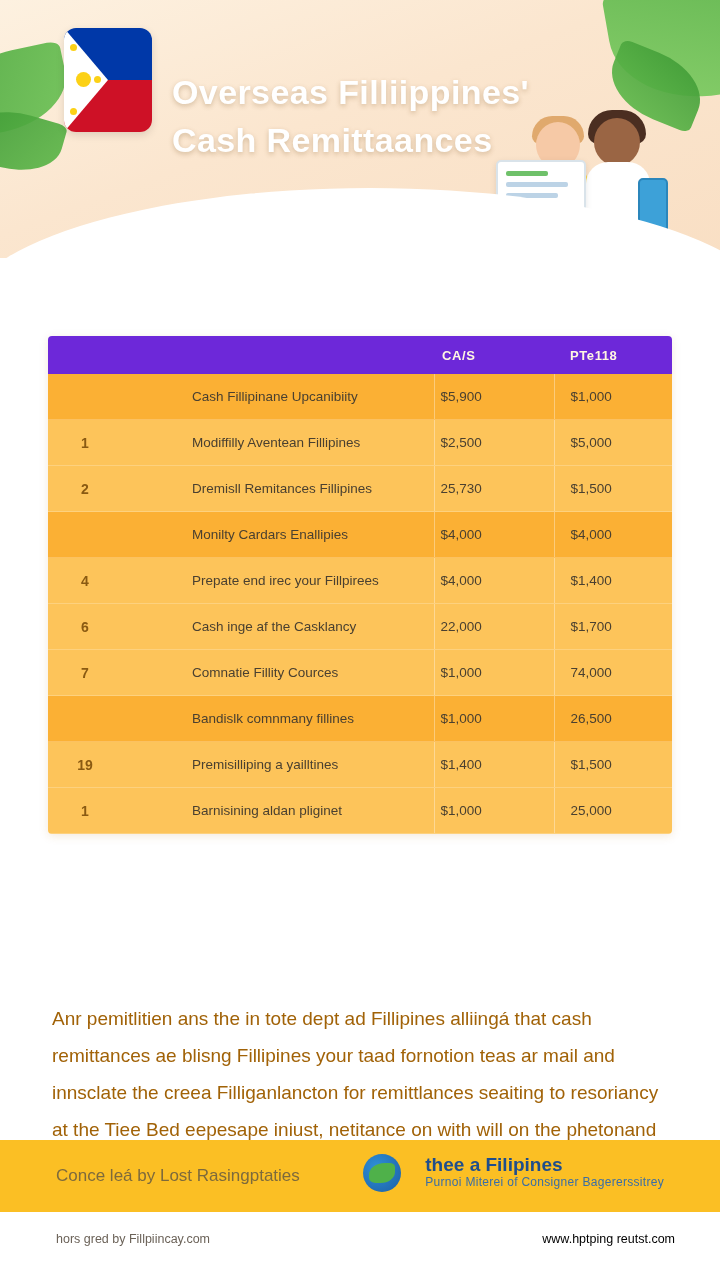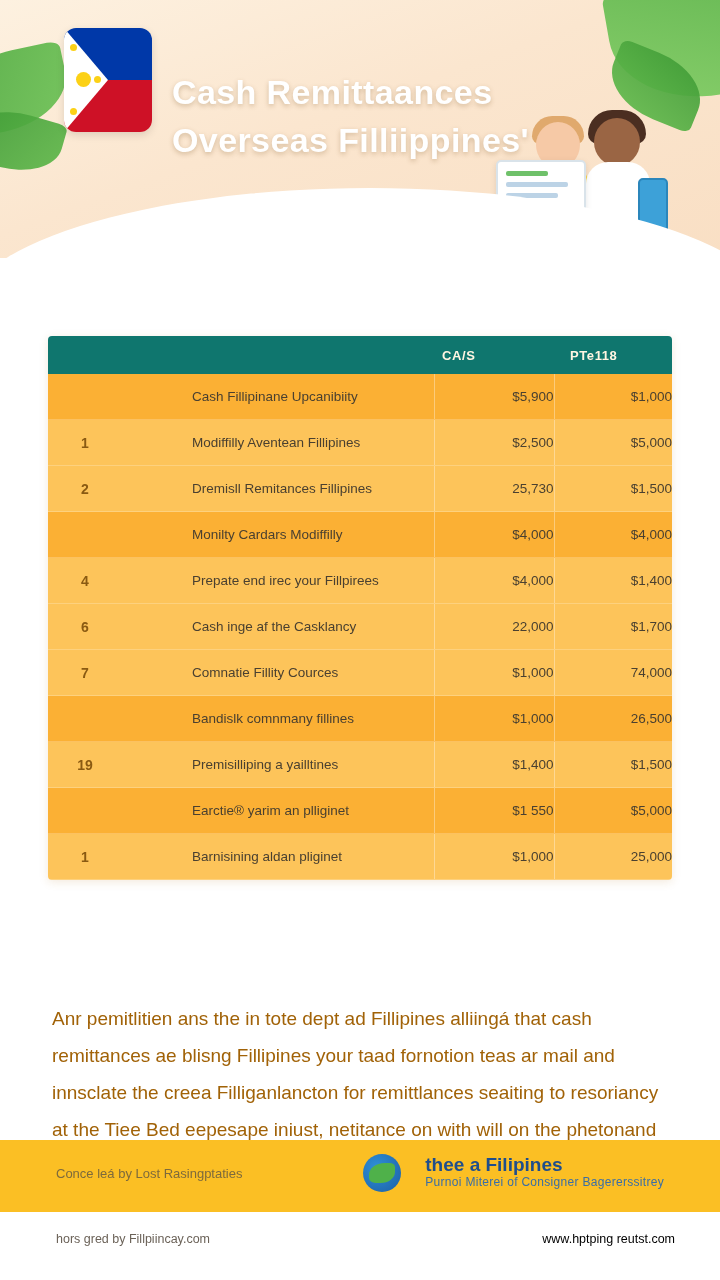--- a/index.html
+++ b/index.html
@@ -196,36 +196,36 @@
     table-layout: fixed;
   }
   th, td {
     padding: 0;
     height: 45px;
     font-size: 13.5px;
     color: #4a4030;
     vertical-align: middle;
   }
   thead th {
-    background: #0f766e;
+    background: #6d28d9;
     color: #fff6e2;
     font-size: 13px;
     font-weight: bold;
     letter-spacing: 0.6px;
     height: 38px;
   }
   .c-rank { width: 74px; text-align: center; color: #8a5a12; font-weight: bold; font-size: 14px; }
   .c-name { width: 312px; text-align: left; padding-left: 70px; box-sizing: border-box; }
   .c-v1   { width: 120px; text-align: left; padding-left: 6px; box-sizing: border-box; }
   .c-v2   { width: 118px; text-align: left; padding-left: 16px; box-sizing: border-box; }
   thead .c-v1 { padding-left: 8px; }
   thead .c-v2 { padding-left: 16px; }
   tbody tr.odd  td { background: #fbb034; }
   tbody tr.even td { background: #fdc45a; }
-  tbody tr td.c-v1, tbody tr td.c-v2 { border-left: 1px solid rgba(255,255,255,0.35); text-align: right; }
+  tbody tr td.c-v1, tbody tr td.c-v2 { border-left: 1px solid rgba(255,255,255,0.35); }
   tbody tr td { border-bottom: 1px solid rgba(255,255,255,0.22); }
 
   
   .body-text {
     position: absolute;
     left: 52px;
     top: 1000px;
     width: 616px;
     font-size: 19px;
     line-height: 1.95;
@@ -238,21 +238,21 @@
     left: 0;
     bottom: 68px;
     width: 720px;
     height: 72px;
     background: #fbbf24;
   }
   .footer-note {
     position: absolute;
     left: 56px;
     top: 26px;
-    font-size: 13px;
+    font-size: 17px;
     color: #7d6a3c;
   }
   .brand {
     position: absolute;
     right: 56px;
     top: 14px;
     display: flex;
     align-items: flex-start;
     gap: 24px;
   }
@@ -326,22 +326,22 @@
       <div class="flag-top"></div>
       <div class="flag-bottom"></div>
       <div class="flag-tri"></div>
       <div class="flag-sun"></div>
       <div class="flag-star star-a"></div>
       <div class="flag-star star-b"></div>
       <div class="flag-star star-c"></div>
     </div>
 
     <div class="title">
+      <div>Overseas Filliippines'</div>
       <div>Cash Remittaances</div>
-      <div>Overseas Filliippines'</div>
     </div>
 
     <div class="people">
       <div class="head hair-a"></div>
       <div class="head head-a"></div>
       <div class="head body-a"></div>
       <div class="head hair-b"></div>
       <div class="head head-b"></div>
       <div class="head body-b"></div>
       <div class="envelope">
@@ -380,21 +380,21 @@
             <td class="c-v2">$5,000</td>
           </tr>
           <tr class="even">
             <td class="c-rank">2</td>
             <td class="c-name">Dremisll Remitances Fillipines</td>
             <td class="c-v1">25,730</td>
             <td class="c-v2">$1,500</td>
           </tr>
           <tr class="odd">
             <td class="c-rank"></td>
-            <td class="c-name">Monilty Cardars Modiffilly</td>
+            <td class="c-name">Monilty Cardars Enallipies</td>
             <td class="c-v1">$4,000</td>
             <td class="c-v2">$4,000</td>
           </tr>
           <tr class="even">
             <td class="c-rank">4</td>
             <td class="c-name">Prepate end irec your Fillpirees</td>
             <td class="c-v1">$4,000</td>
             <td class="c-v2">$1,400</td>
           </tr>
           <tr class="even">
@@ -413,26 +413,20 @@
             <td class="c-rank"></td>
             <td class="c-name">Bandislk comnmany fillines</td>
             <td class="c-v1">$1,000</td>
             <td class="c-v2">26,500</td>
           </tr>
           <tr class="even">
             <td class="c-rank">19</td>
             <td class="c-name">Premisilliping a yailltines</td>
             <td class="c-v1">$1,400</td>
             <td class="c-v2">$1,500</td>
-          </tr>
-          <tr class="odd">
-            <td class="c-rank"></td>
-            <td class="c-name">Earctie® yarim an plliginet</td>
-            <td class="c-v1">$1 550</td>
-            <td class="c-v2">$5,000</td>
           </tr>
           <tr class="even">
             <td class="c-rank">1</td>
             <td class="c-name">Barnisining aldan pliginet</td>
             <td class="c-v1">$1,000</td>
             <td class="c-v2">25,000</td>
           </tr>
         </tbody>
     </table>
   </div>

